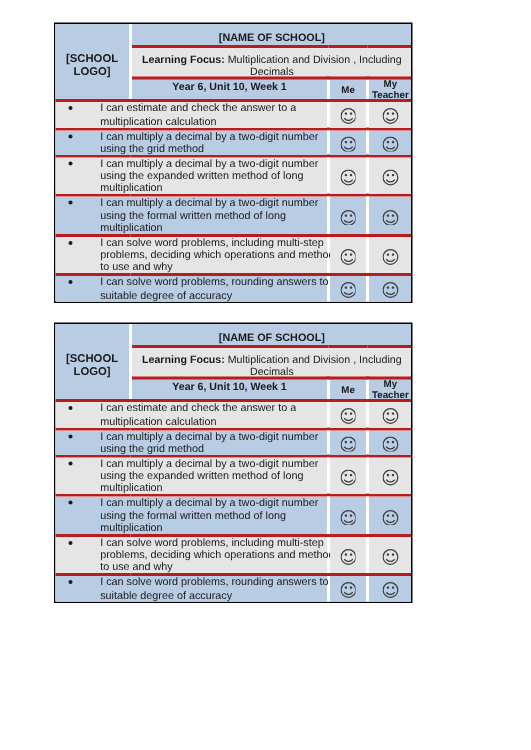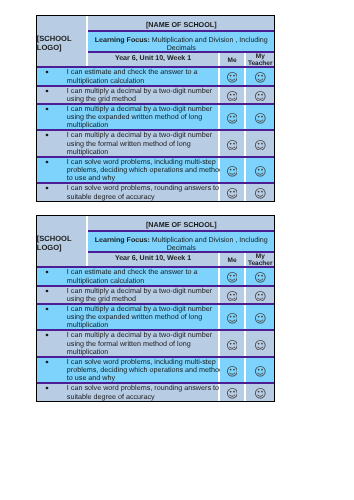--- a/index.html
+++ b/index.html
@@ -3,30 +3,30 @@
 <meta charset="utf-8">
 <title>Learning Focus Checklist</title>
 <style>
   html,body{margin:0;padding:0;background:#ffffff;}
   body{width:354px;height:500px;overflow:hidden;font-family:"Liberation Sans",sans-serif;-webkit-font-smoothing:antialiased;text-rendering:geometricPrecision;}
   .page{position:relative;width:354px;height:500px;background:#fff;transform:translateZ(0);will-change:transform;}
   .sheet{position:absolute;left:35.8px;width:239.7px;box-sizing:border-box;border:1.2px solid #000;background:#fff;}
   .sheet.t1{top:15.4px;}
   .sheet.t2{top:215.4px;}
   table.grid{border-collapse:collapse;width:100%;table-layout:fixed;background:#fff;}
-  table.grid td{padding:0;vertical-align:middle;border-right:2px solid #fff;border-bottom:2px solid #4c1d95;}
+  table.grid td{padding:0;vertical-align:middle;border-right:2px solid #fff;border-bottom:2px solid #b91c1c;}
   table.grid td.last-col{border-right:none;}
   table.grid tr.last-row td{border-bottom:none;margin-left:28px;}
   col.cw-logo{width:50.1px;}
   col.cw-main{width:131.9px;}
   col.cw-me{width:25.9px;}
   col.cw-tea{width:29.4px;}
   .blue-d{background:#b8cce4;}
-  .blue-l{background:#7dd3fc;}
-  table.grid td.logo-cell{font-weight:bold;font-size:7.55px;line-height:8.3px;color:#1a1a1a;}
+  .blue-l{background:#e5e5e5;}
+  table.grid td.logo-cell{text-align:center;font-weight:bold;font-size:7.55px;line-height:8.3px;color:#1a1a1a;}
   table.grid td.logo-cell > span{display:inline-block;position:relative;top:2.2px;}
   table.grid td.school{text-align:center;font-weight:bold;font-size:7.2px;line-height:8.6px;color:#1a1a1a;height:13.4px;}
   table.grid td.school > span{display:inline-block;position:relative;top:2px;}
   table.grid td.focus{text-align:center;font-size:7.1px;line-height:8.4px;color:#1a1a1a;padding:0 4px;height:18.8px;}
   table.grid td.focus > span.fw{display:inline-block;position:relative;top:3px;}
   table.grid td.focus b{font-weight:bold;}
   table.grid td.unit{text-align:center;font-weight:bold;font-size:7.05px;line-height:8.2px;color:#1a1a1a;height:9.6px;}
   table.grid td.unit > span{display:inline-block;position:relative;top:-0.3px;}
   table.grid td.hdr{text-align:center;font-weight:bold;font-size:6.5px;line-height:6.9px;color:#1a1a1a;}
   table.grid td.hdr > span{display:inline-block;position:relative;top:1.5px;}

